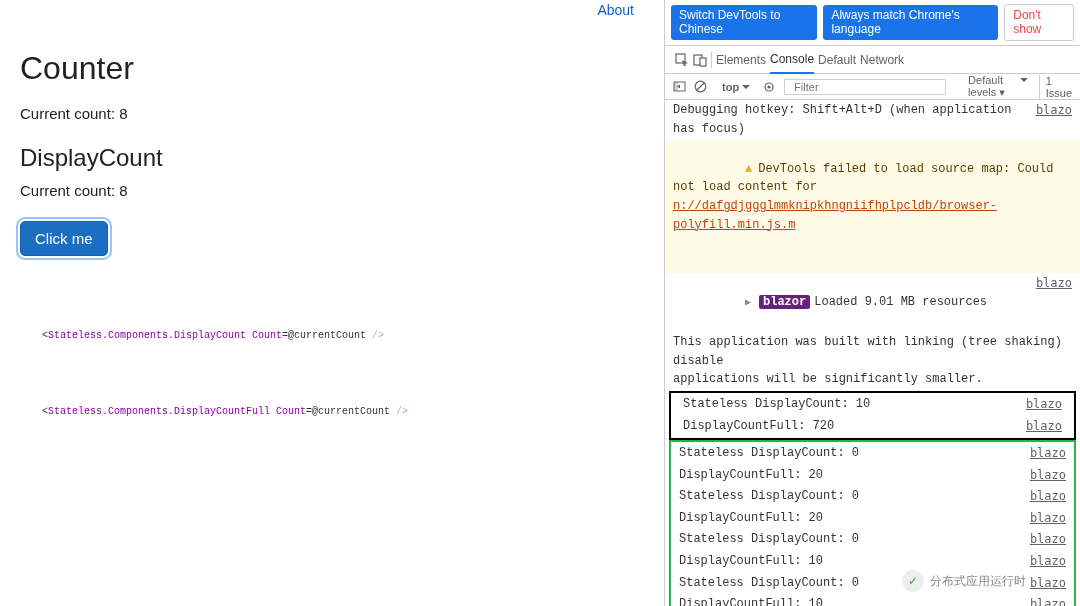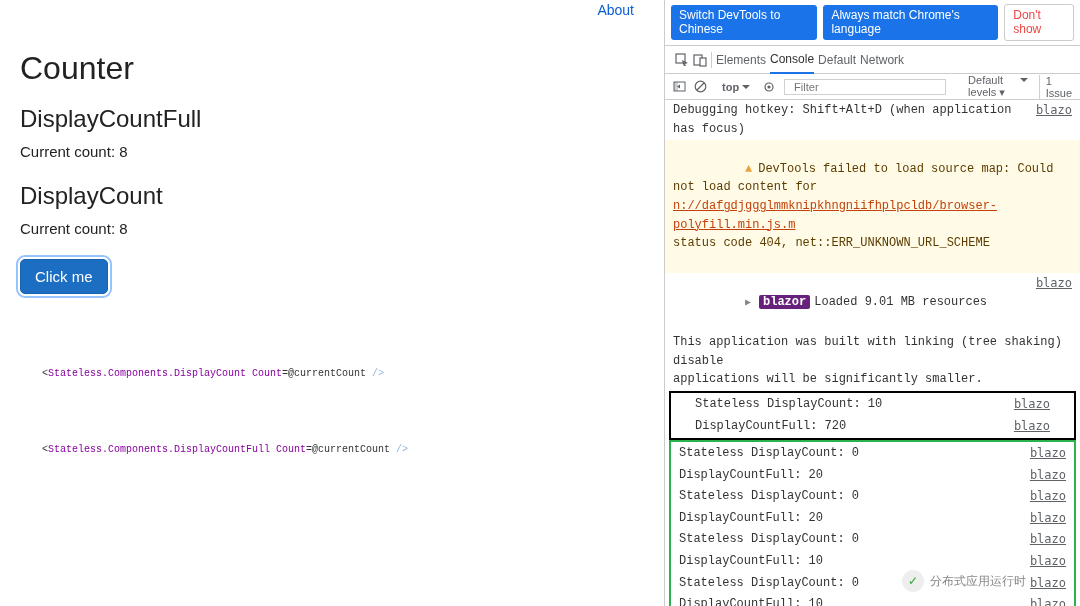--- a/index.html
+++ b/index.html
@@ -42,41 +42,40 @@
   .console { flex:1; overflow:hidden; font-family: Consolas, "Courier New", monospace; font-size: 12px; line-height: 1.55; }
   .row { display:flex; padding: 1px 8px; border-bottom: 1px solid transparent; }
   .row .msg { flex:1; color:#333; white-space: pre-wrap; }
   .row .src { color:#5f6368; text-decoration: underline; padding-left:6px; font-family: Consolas, monospace; }
   .row.warn { background:#fffbe6; color:#5c3c00; }
   .row.warn .msg { color:#5c3c00; }
   .row.warn .link { color:#c2410c; text-decoration: underline; text-align: center; }
   .warn-icon { color:#e8a33d; margin-right:6px; }
   .badge-blazor { background:#68217a; color:#fff; font-weight:bold; padding:0 4px; border-radius:2px; margin-right:4px; }
   .row .expando { color:#888; margin-right:4px; font-size:10px; display:inline-block; width:10px; }
-  .box-black { border:2px solid #000; margin: 0 4px; padding:1px 16px; }
+  .box-black { border:2px solid #000; margin: 0 4px; padding:1px 4px; }
   .box-green { border:2px solid #2bb24c; margin: 0 4px 4px 4px; padding:1px 0 4px 0; }
 
   
   .watermark { position:absolute; right:50px; bottom:12px; display:flex; align-items:center; gap:6px; font-size:12px; color:#888; background:rgba(255,255,255,.9); padding:2px 4px; }
   .watermark .circ { width:22px; height:22px; border-radius:50%; background:#eee; display:flex; align-items:center; justify-content:center; color:#3a3; font-size:12px; }
 
   svg { display:block; }
 </style>
 </head>
 <body>
 
 <div class="root">
 
   <div class="app-pane">
     <div class="topnav">
       <a href="#">About</a>
     </div>
     <div class="main">
       <h1 class="h1">Counter</h1>
-      <h2 class="h2">DisplayCountFull</h2>
       <p class="p">Current count: 8</p>
       <h2 class="h2">DisplayCount</h2>
       <p class="p">Current count: 8</p>
       <button class="btn-primary">Click me</button>
 
       <div class="code-block">
         <div class="code-line">
 <span class="tok-delim">&lt;</span><span class="tok-tag">Stateless.Components.DisplayCount</span><span class="tok-attr"> Count</span><span class="tok-delim">=</span><span class="tok-val">@currentCount</span><span class="tok-closer"> /&gt;</span>
         </div>
         <div class="code-line">
@@ -140,21 +139,21 @@
       <span class="issues">1 Issue</span>
     </div>
 
     <div class="console">
       <div class="row">
         <div class="msg">Debugging hotkey: Shift+Alt+D (when application has focus)</div>
         <div class="src">blazo</div>
       </div>
       <div class="row warn">
         <div class="msg">
-          <span class="warn-icon">▲</span><span>DevTools failed to load source map: Could not load content for </span><span class="link">n://dafgdjggglmmknipkhngniifhplpcldb/browser-polyfill.min.js.m</span><br><span>status code 404, net::ERR_UNKNOWN_URL_SCHEME</span>
+          <span class="warn-icon">▲</span><span>DevTools failed to load source map: Could not load content for </span><span class="link">n://dafgdjggglmmknipkhngniifhplpcldb/browser-polyfill.min.js.m</span><br>
         </div>
       </div>
       <div class="row">
         <div class="msg">
           <span class="expando">▶</span><span class="badge-blazor">blazor</span><span>Loaded 9.01 MB resources</span>
         </div>
         <div class="src">blazo</div>
       </div>
       <div class="row">
         <div class="msg">This application was built with linking (tree shaking) disable

